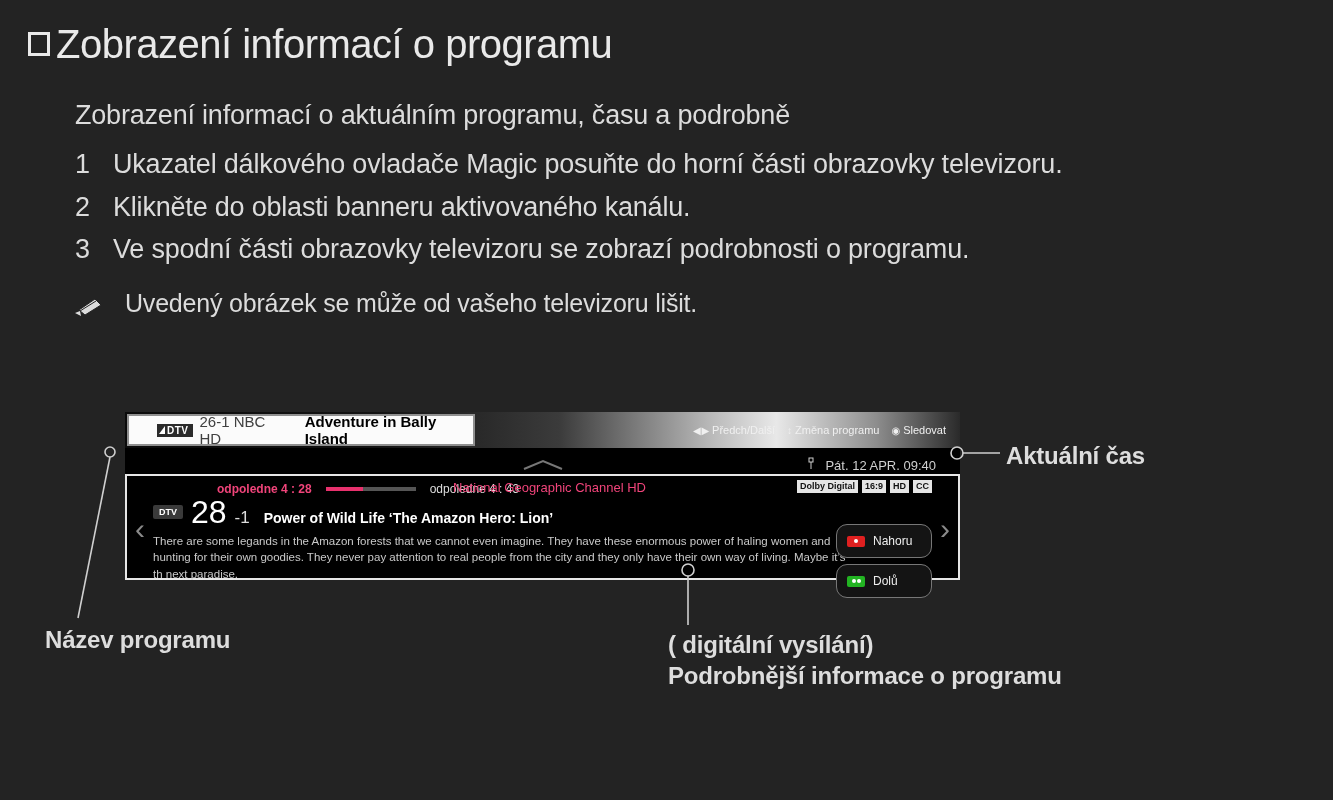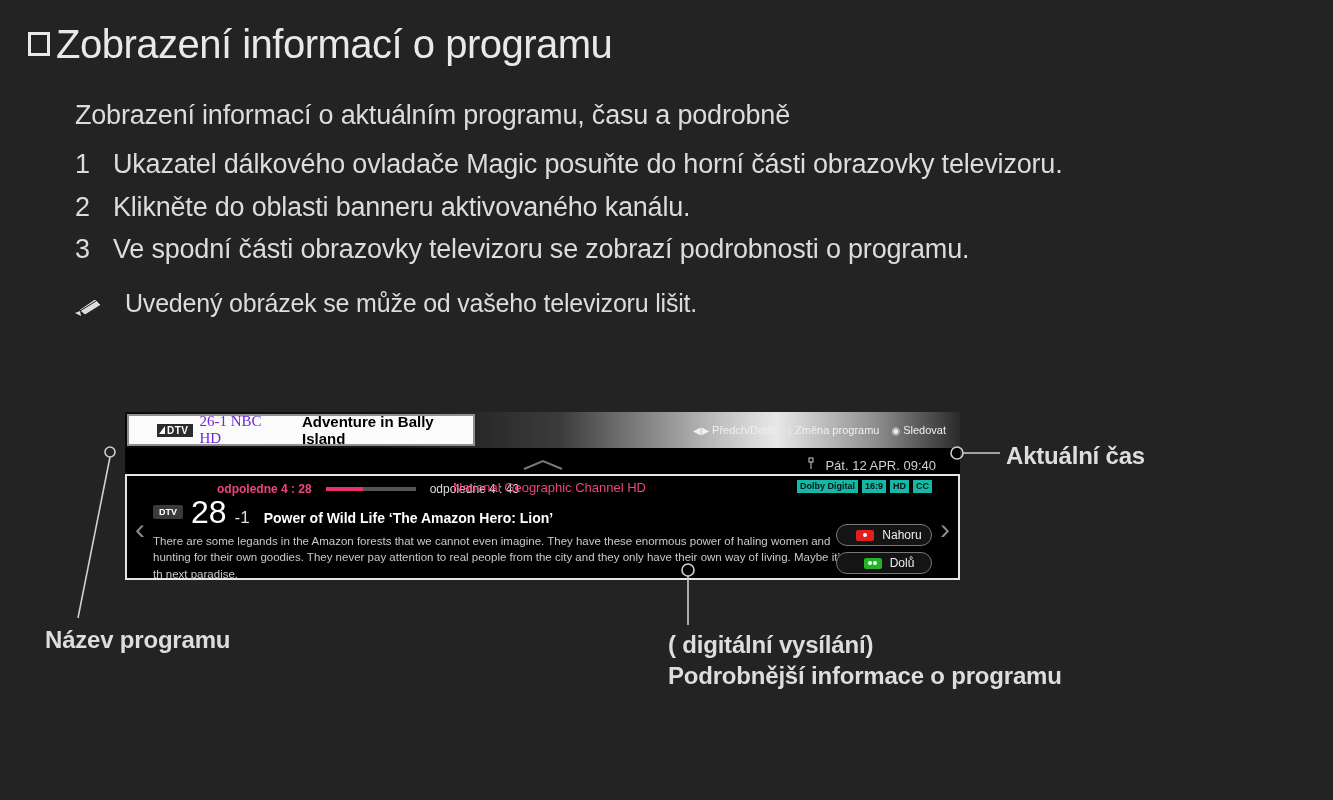--- a/index.html
+++ b/index.html
@@ -61,21 +61,21 @@
     background:#fbfbfb; border:2px solid #8f8f8f;
     display:flex; align-items:center; gap:7px; padding-left:28px;
     color:#111;
   }
   .dtv-badge {
     background:#2b2b2b; color:#fff; font-size:10px; font-weight:bold;
     padding:1px 4px 1px 2px; letter-spacing:0.5px;
     display:inline-flex; align-items:center; gap:2px;
   }
   .dtv-badge .tri { width:0;height:0;border-left:6px solid transparent;border-bottom:8px solid #fff; display:inline-block;}
-  #ch-num { font-size:15px; color:#6d28d9; font-weight:400;font-family:Liberation Serif, serif; }
+  #ch-num { font-size:15px; color:#404040; font-weight:400; }
   #ch-prog { font-size:15px; color:#000; font-weight:bold;margin-left:12px; }
 
   #top-bar-hints {
     position:absolute; right:14px; top:0; height:36px;
     display:flex; align-items:center; gap:12px;
     font-size:11px; color:#f0f0f0; white-space:nowrap;
   }
   .hint { display:flex; align-items:center; gap:4px; }
   .arrows { font-size:10px; letter-spacing:-1px; }
 
@@ -118,21 +118,21 @@
     width:90px; height:4px; background:#555; position:relative; margin:0 6px;
   }
   #progress .fill { position:absolute; left:0; top:0; height:4px; width:42%; background:#e8316d; }
   #net-name {
     position:absolute; left:300px; top:0; font-size:13px; color:#f0447a; white-space:nowrap;
   }
   #badges {
     position:absolute; right:0; top:0; display:flex; gap:4px;
   }
   .badge {
-    background:#14b8a6; color:#111; font-size:9px; font-weight:bold;
+    background:#e5e5e5; color:#111; font-size:9px; font-weight:bold;
     padding:1px 3px; line-height:11px; white-space:nowrap;
   }
 
   #row-title { display:flex; align-items:baseline; gap:8px; margin-top:-2px; height:32px; }
   .dtv-small {
     background:#3a3a3a; color:#fff; font-size:9px; font-weight:bold;
     padding:2px 6px; border-radius:2px; align-self:center;
   }
   #big-num { font-size:32px; color:#fff; font-weight:300; line-height:32px; }
   #sub-num { font-size:17px; color:#ddd; }
@@ -140,23 +140,23 @@
 
   #desc {
     margin-top:5px; font-size:11.5px; line-height:1.42; color:#c9c9c9;
     width:700px;
   }
 
   #panel-buttons {
     position:absolute; right:0; top:44px; display:flex; flex-direction:column; gap:6px;
   }
   .pbtn {
-    width:96px; height:22px; border:1px solid #777; border-radius:11px;
+    width:96px; height:34px; border:1px solid #777; border-radius:11px;
     background:#141414; display:flex; align-items:center; gap:8px;
-    padding-left:10px; font-size:12px; color:#eee;justify-content:center;
+    padding-left:10px; font-size:12px; color:#eee;
   }
   .pbtn .sw { width:18px; height:11px; border-radius:2px; position:relative; }
   .pbtn .sw::after { content:""; position:absolute; left:50%; top:50%; transform:translate(-50%,-50%); width:4px;height:4px;background:#fff;border-radius:50%; }
   .sw.red { background:#e02020; }
   .sw.green { background:#22b422; }
   .sw.green::after { box-shadow:5px 0 0 #fff; left:38%; }
 
   
   .callout-label { position:absolute; font-size:24px; color:#dddddd; letter-spacing:-0.2px; white-space:nowrap;font-weight:bold; }
   #co-title { left:45px; top:626px; }

